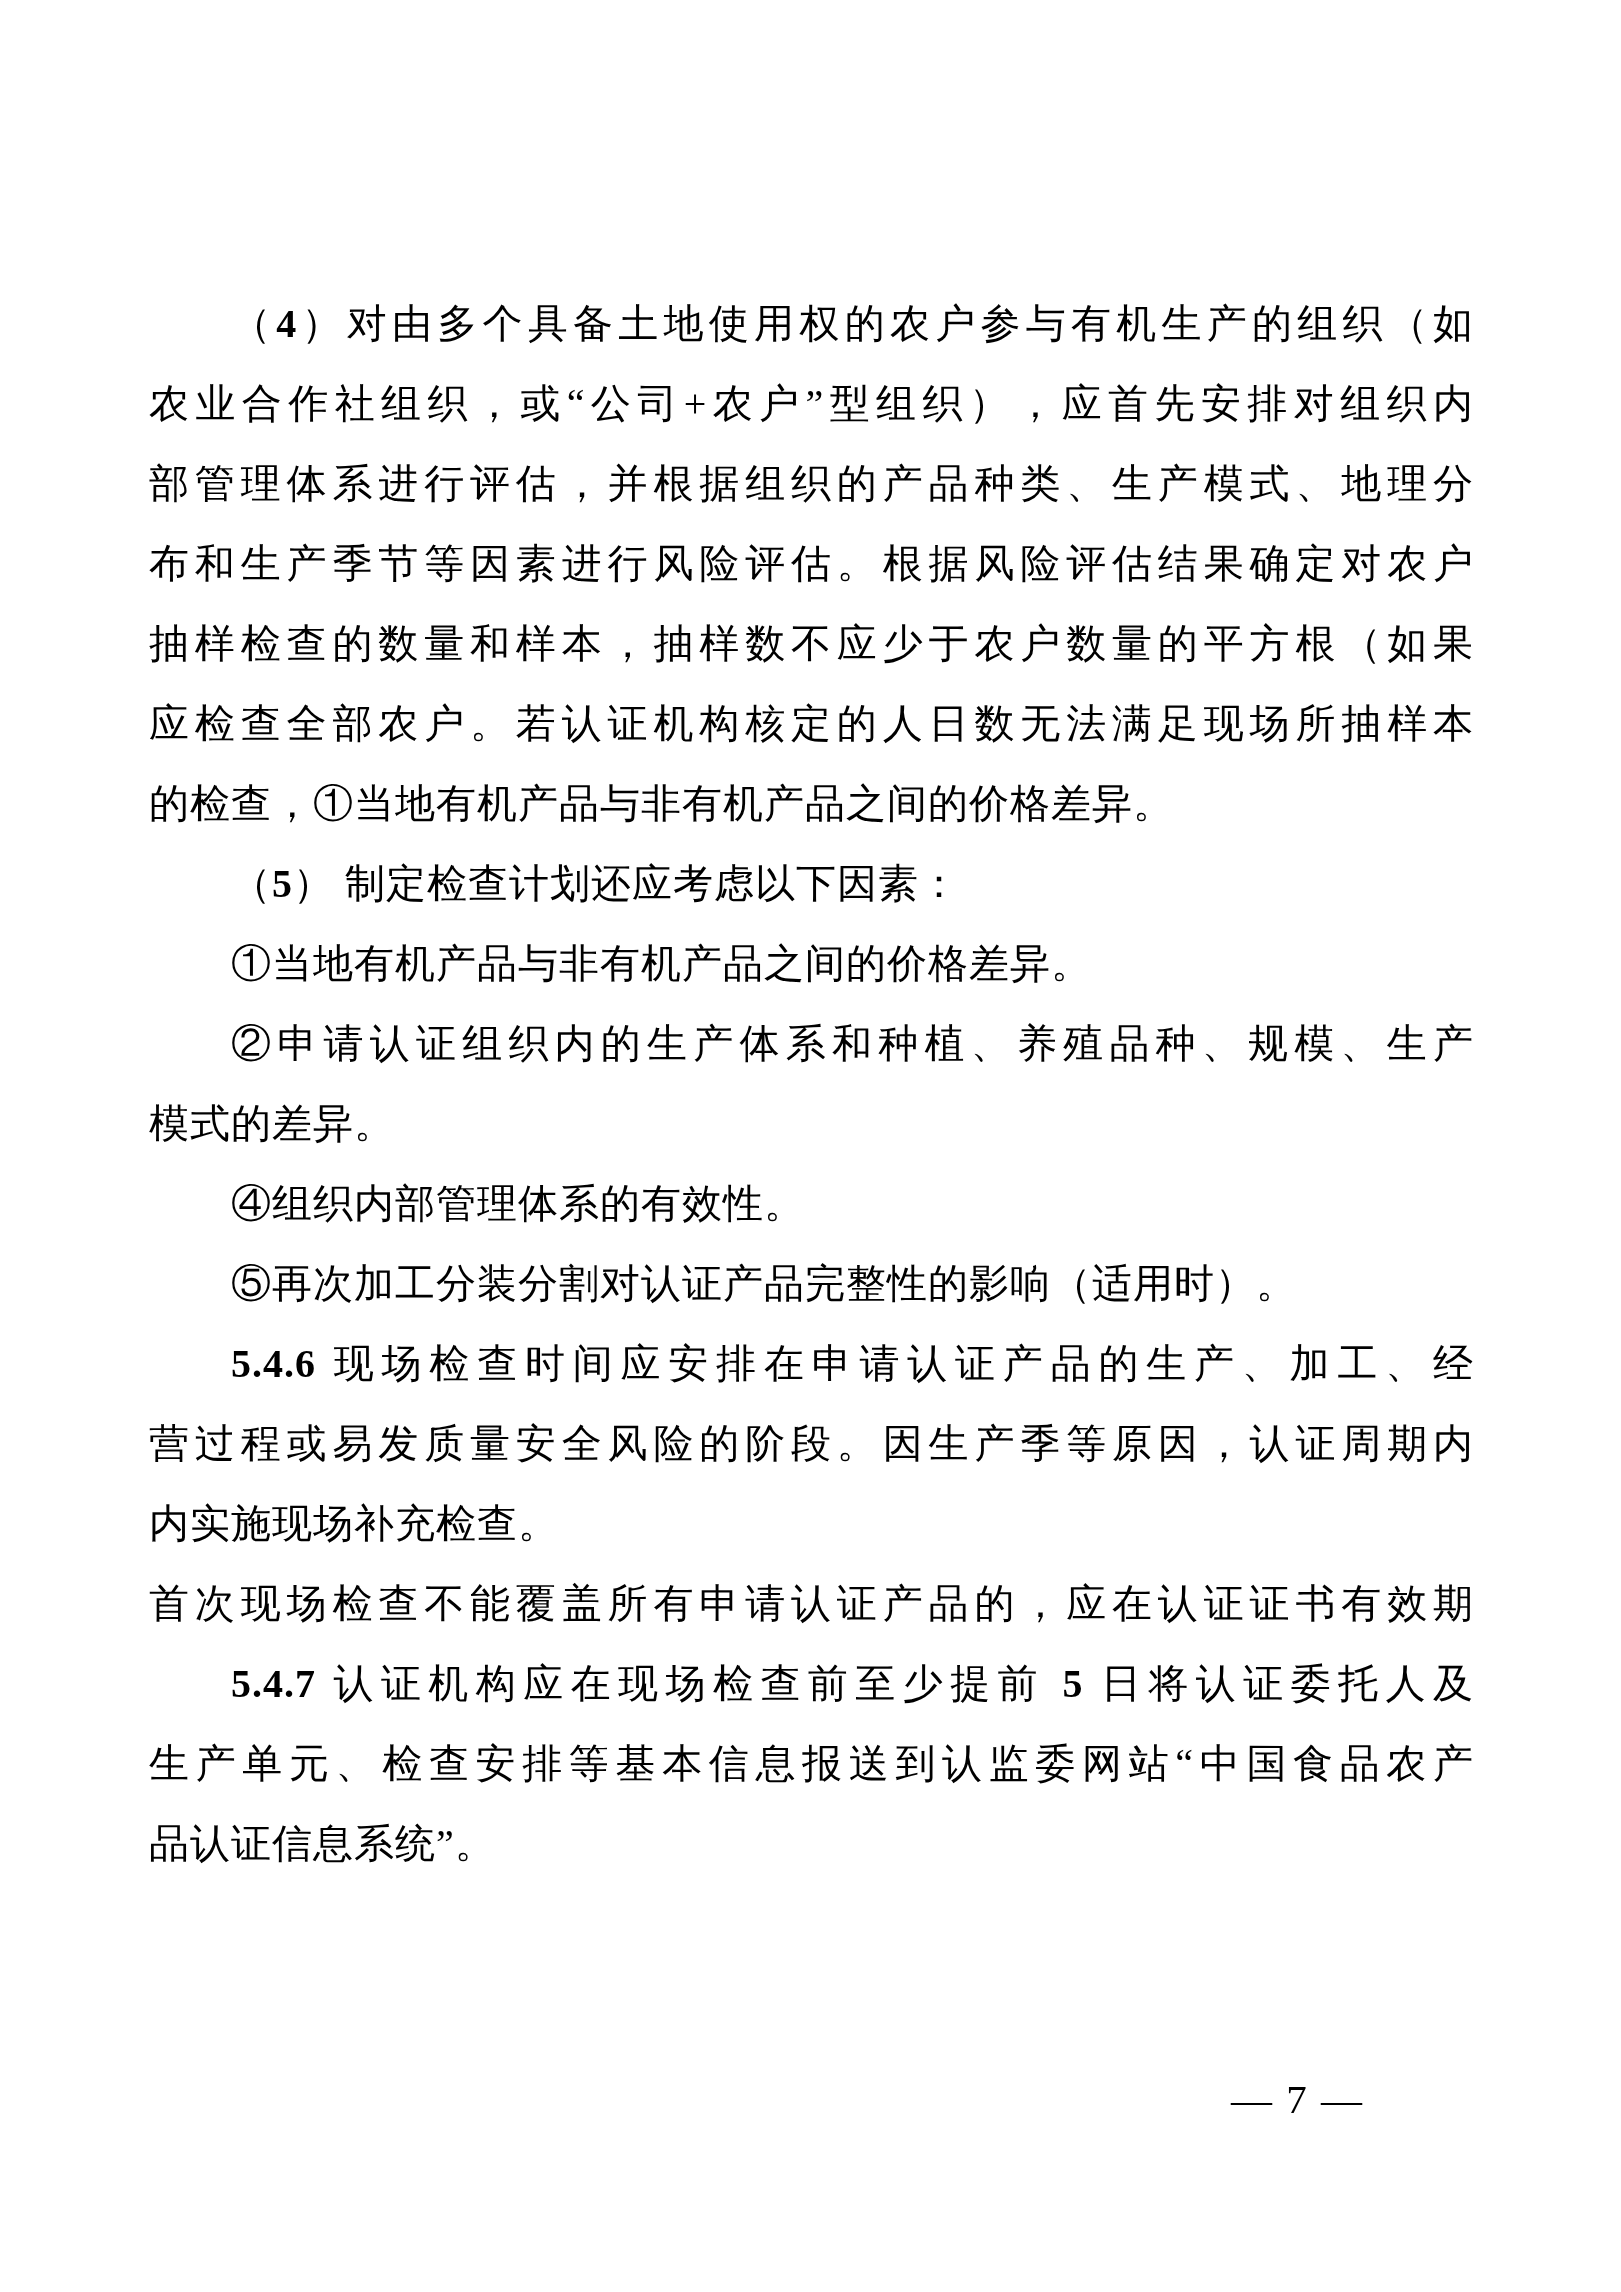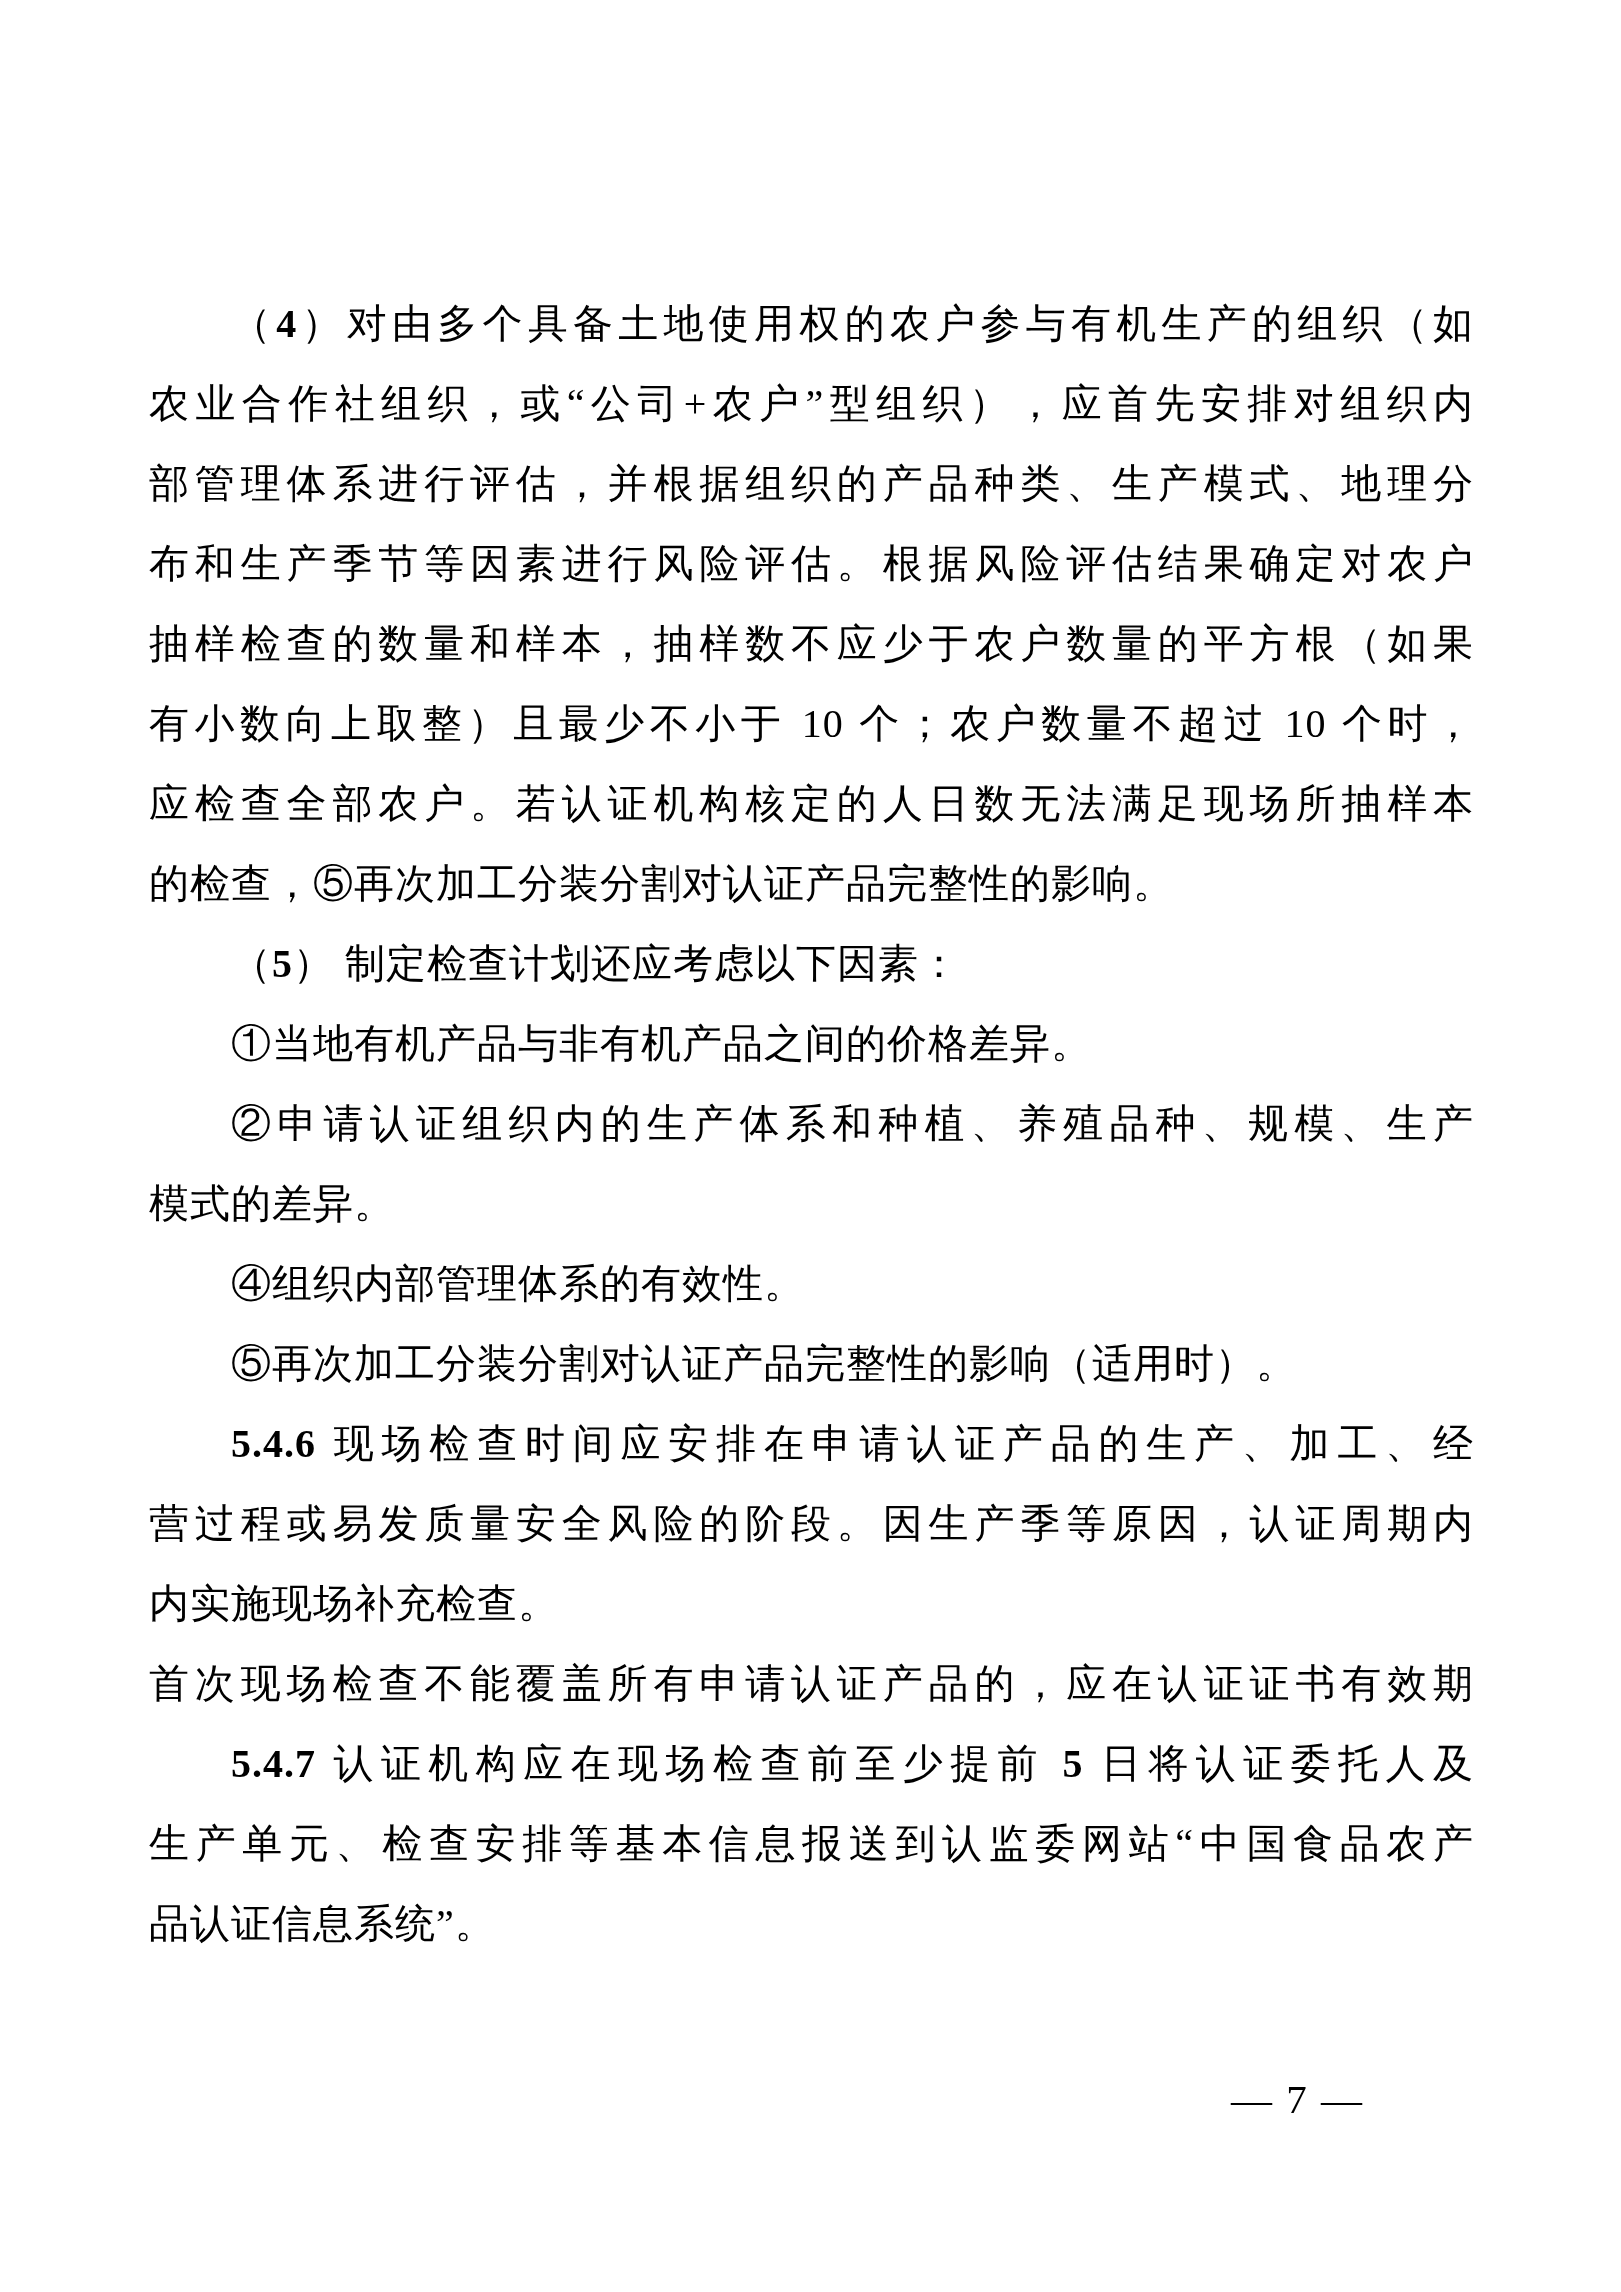--- a/index.html
+++ b/index.html
@@ -54,23 +54,22 @@
 </head>
 <body>
 
 <div class="page">
   <div class="text-block">
       <div class="line indent fill"><span>（</span><span class="b">4</span><span>）对由多个具备土地使用权的农户参与有机生产的组织（如</span></div>
       <div class="line fill"><span>农业合作社组织，或“公司+农户”型组织），应首先安排对组织内</span></div>
       <div class="line fill"><span>部管理体系进行评估，并根据组织的产品种类、生产模式、地理分</span></div>
       <div class="line fill"><span>布和生产季节等因素进行风险评估。根据风险评估结果确定对农户</span></div>
       <div class="line fill"><span>抽样检查的数量和样本，抽样数不应少于农户数量的平方根（如果</span></div>
-      <div class="line fill"><span>有小数向上取整）且最少不小于 </span><span>10</span><span> 个；农户数量不超过 </span><span>10</span><span> 个时，</span></div>
       <div class="line fill"><span>应检查全部农户。若认证机构核定的人日数无法满足现场所抽样本</span></div>
-      <div class="line"><span>的检查，⑤再次加工分装分割对认证产品完整性的影响。</span></div>
+      <div class="line"><span>的检查，①当地有机产品与非有机产品之间的价格差异。</span></div>
       <div class="line indent"><span>（</span><span class="b">5</span><span>） 制定检查计划还应考虑以下因素：</span></div>
       <div class="line indent"><span>①当地有机产品与非有机产品之间的价格差异。</span></div>
       <div class="line indent fill"><span>②申请认证组织内的生产体系和种植、养殖品种、规模、生产</span></div>
       <div class="line"><span>模式的差异。</span></div>
       <div class="line indent"><span>④组织内部管理体系的有效性。</span></div>
       <div class="line indent"><span>⑤再次加工分装分割对认证产品完整性的影响（适用时）。</span></div>
       <div class="line indent fill"><span class="b">5.4.6</span><span> 现场检查时间应安排在申请认证产品的生产、加工、经</span></div>
       <div class="line fill"><span>营过程或易发质量安全风险的阶段。因生产季等原因，认证周期内</span></div>
       <div class="line"><span>内实施现场补充检查。</span></div>
       <div class="line fill"><span>首次现场检查不能覆盖所有申请认证产品的，应在认证证书有效期</span></div>

